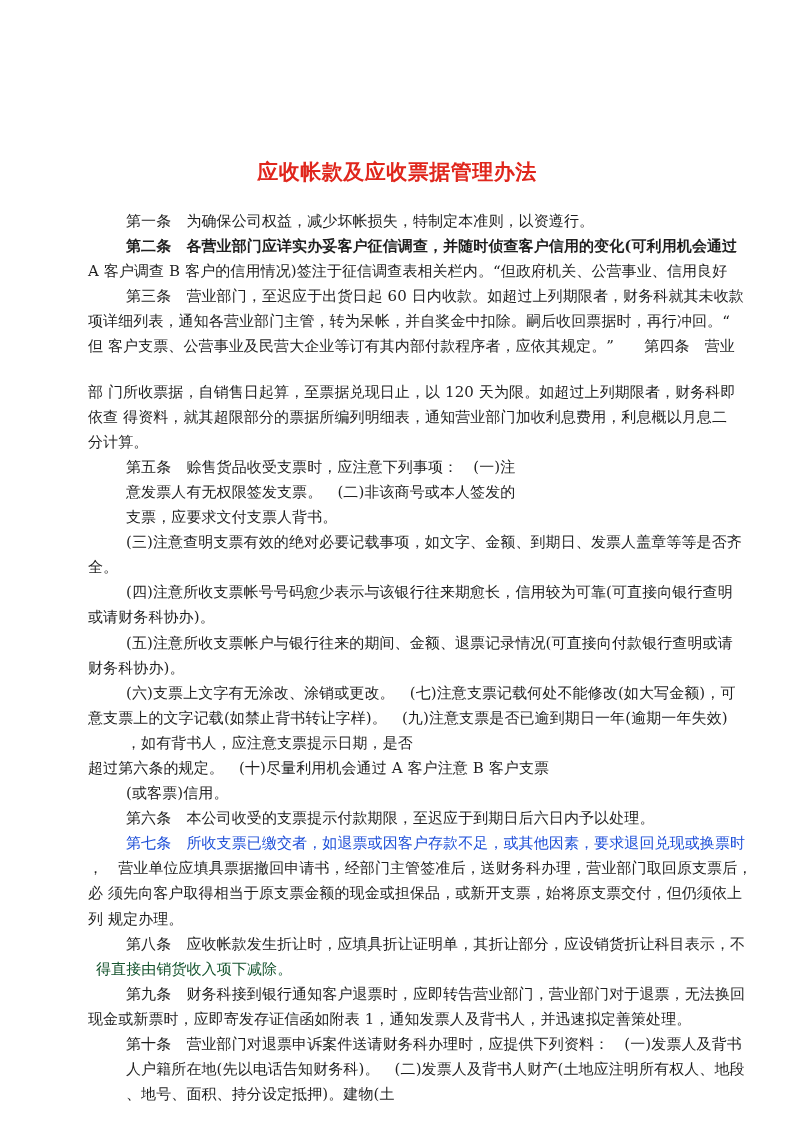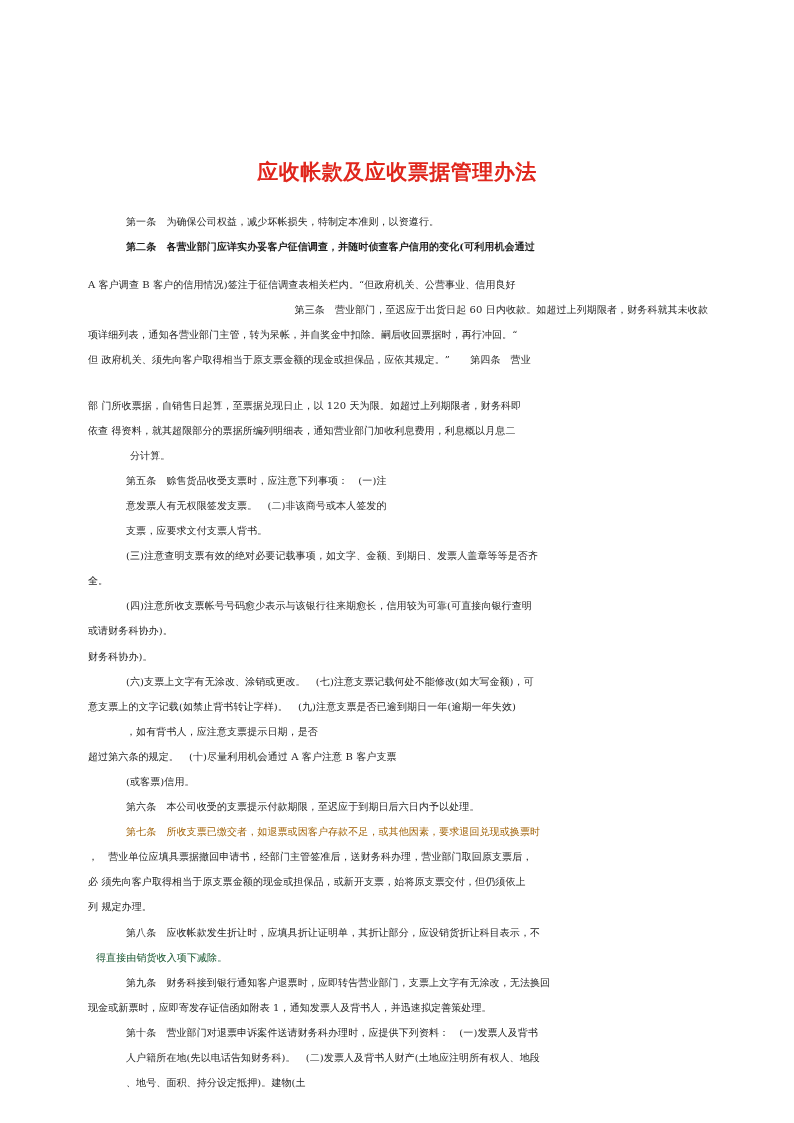--- a/index.html
+++ b/index.html
@@ -31,68 +31,69 @@
     line-height: 1.2;
     font-family: "DejaVu Sans", "Liberation Sans", sans-serif;
   }
   .body-block {
     position: absolute;
     left: 88px;
     top: 209px;
     width: 620px;
   }
   .ln {
-    font-size: 10px;
+    font-size: 15px;
     line-height: 25.1px;
     white-space: pre;
     letter-spacing: 0.1px;
     color: #1f1f1f;
     font-family: "DejaVu Serif", "Liberation Serif", serif;
   }
   .ln.ind {
     padding-left: 38px;
   }
 </style>
 </head>
 <body style="background: rgb(255, 255, 255);">
 
 <div class="page" style="background: rgb(255, 255, 255);">
 
   <div class="doc-title" style="color: rgb(224, 38, 28);">应收帐款及应收票据管理办法</div>
 
   <div class="body-block">
       <div class="ln ind" style="color: rgb(31, 31, 31);">第一条　为确保公司权益，减少坏帐损失，特制定本准则，以资遵行。</div>
       <div class="ln ind" style="color: rgb(31, 31, 31); font-weight: bold;">第二条　各营业部门应详实办妥客户征信调查，并随时侦查客户信用的变化(可利用机会通过</div>
-      <div class="ln" style="color: rgb(31, 31, 31); margin-top: 13px;">A 客户调查 B 客户的信用情况)签注于征信调查表相关栏内。“但政府机关、公营事业、信用良好</div>
+      <div class="ln" style="color: rgb(31, 31, 31);">A 客户调查 B 客户的信用情况)签注于征信调查表相关栏内。“但政府机关、公营事业、信用良好</div>
       <div class="ln ind" style="color: rgb(31, 31, 31); text-align: right;">第三条　营业部门，至迟应于出货日起 60 日内收款。如超过上列期限者，财务科就其未收款</div>
       <div class="ln" style="color: rgb(31, 31, 31);">项详细列表，通知各营业部门主管，转为呆帐，并自奖金中扣除。嗣后收回票据时，再行冲回。“</div>
-      <div class="ln" style="color: rgb(31, 31, 31);">但 政府机关、须先向客户取得相当于原支票金额的现金或担保品，应依其规定。”　　第四条　营业</div>
+      <div class="ln" style="color: rgb(31, 31, 31);">但 客户支票、公营事业及民营大企业等订有其内部付款程序者，应依其规定。”　　第四条　营业</div>
       <div class="ln" style="color: rgb(31, 31, 31); margin-top: 20px;">部 门所收票据，自销售日起算，至票据兑现日止，以 120 天为限。如超过上列期限者，财务科即</div>
       <div class="ln" style="color: rgb(31, 31, 31);">依查 得资料，就其超限部分的票据所编列明细表，通知营业部门加收利息费用，利息概以月息二</div>
-      <div class="ln" style="color: rgb(31, 31, 31); margin-left: 42px;">分计算。</div>
+      <div class="ln" style="color: rgb(31, 31, 31);">分计算。</div>
       <div class="ln ind" style="color: rgb(31, 31, 31);">第五条　赊售货品收受支票时，应注意下列事项：　(一)注</div>
       <div class="ln ind" style="color: rgb(31, 31, 31);">意发票人有无权限签发支票。　(二)非该商号或本人签发的</div>
       <div class="ln ind" style="color: rgb(31, 31, 31);">支票，应要求文付支票人背书。</div>
       <div class="ln ind" style="color: rgb(31, 31, 31);">(三)注意查明支票有效的绝对必要记载事项，如文字、金额、到期日、发票人盖章等等是否齐</div>
       <div class="ln" style="color: rgb(31, 31, 31);">全。</div>
       <div class="ln ind" style="color: rgb(31, 31, 31);">(四)注意所收支票帐号号码愈少表示与该银行往来期愈长，信用较为可靠(可直接向银行查明</div>
       <div class="ln" style="color: rgb(31, 31, 31);">或请财务科协办)。</div>
+      <div class="ln ind" style="color: rgb(31, 31, 31);">(五)注意所收支票帐户与银行往来的期间、金额、退票记录情况(可直接向付款银行查明或请</div>
       <div class="ln" style="color: rgb(31, 31, 31);">财务科协办)。</div>
       <div class="ln ind" style="color: rgb(31, 31, 31);">(六)支票上文字有无涂改、涂销或更改。　(七)注意支票记载何处不能修改(如大写金额)，可</div>
       <div class="ln" style="color: rgb(31, 31, 31);">意支票上的文字记载(如禁止背书转让字样)。　(九)注意支票是否已逾到期日一年(逾期一年失效)</div>
       <div class="ln ind" style="color: rgb(31, 31, 31);">，如有背书人，应注意支票提示日期，是否</div>
       <div class="ln" style="color: rgb(31, 31, 31);">超过第六条的规定。　(十)尽量利用机会通过 A 客户注意 B 客户支票</div>
       <div class="ln ind" style="color: rgb(31, 31, 31);">(或客票)信用。</div>
       <div class="ln ind" style="color: rgb(31, 31, 31);">第六条　本公司收受的支票提示付款期限，至迟应于到期日后六日内予以处理。</div>
-      <div class="ln ind" style="color: #a16207;">第七条　所收支票已缴交者，如退票或因客户存款不足，或其他因素，要求退回兑现或换票时</div>
+      <div class="ln ind" style="color: #1d4ed8;">第七条　所收支票已缴交者，如退票或因客户存款不足，或其他因素，要求退回兑现或换票时</div>
       <div class="ln" style="color: rgb(31, 31, 31);">，　营业单位应填具票据撤回申请书，经部门主管签准后，送财务科办理，营业部门取回原支票后，</div>
       <div class="ln" style="color: rgb(31, 31, 31);">必 须先向客户取得相当于原支票金额的现金或担保品，或新开支票，始将原支票交付，但仍须依上</div>
       <div class="ln" style="color: rgb(31, 31, 31);">列 规定办理。</div>
       <div class="ln ind" style="color: rgb(31, 31, 31);">第八条　应收帐款发生折让时，应填具折让证明单，其折让部分，应设销货折让科目表示，不</div>
       <div class="ln" style="color: #14532d; margin-left: 8px;">得直接由销货收入项下减除。</div>
-      <div class="ln ind" style="color: rgb(31, 31, 31);">第九条　财务科接到银行通知客户退票时，应即转告营业部门，支票上文字有无涂改，无法换回</div>
+      <div class="ln ind" style="color: rgb(31, 31, 31);">第九条　财务科接到银行通知客户退票时，应即转告营业部门，营业部门对于退票，无法换回</div>
       <div class="ln" style="color: rgb(31, 31, 31);">现金或新票时，应即寄发存证信函如附表 1，通知发票人及背书人，并迅速拟定善策处理。</div>
       <div class="ln ind" style="color: rgb(31, 31, 31);">第十条　营业部门对退票申诉案件送请财务科办理时，应提供下列资料：　(一)发票人及背书</div>
       <div class="ln ind" style="color: rgb(31, 31, 31);">人户籍所在地(先以电话告知财务科)。　(二)发票人及背书人财产(土地应注明所有权人、地段</div>
       <div class="ln ind" style="color: rgb(31, 31, 31);">、地号、面积、持分设定抵押)。建物(土</div>
     </div>
 
 </div>
 
 </body></html>

